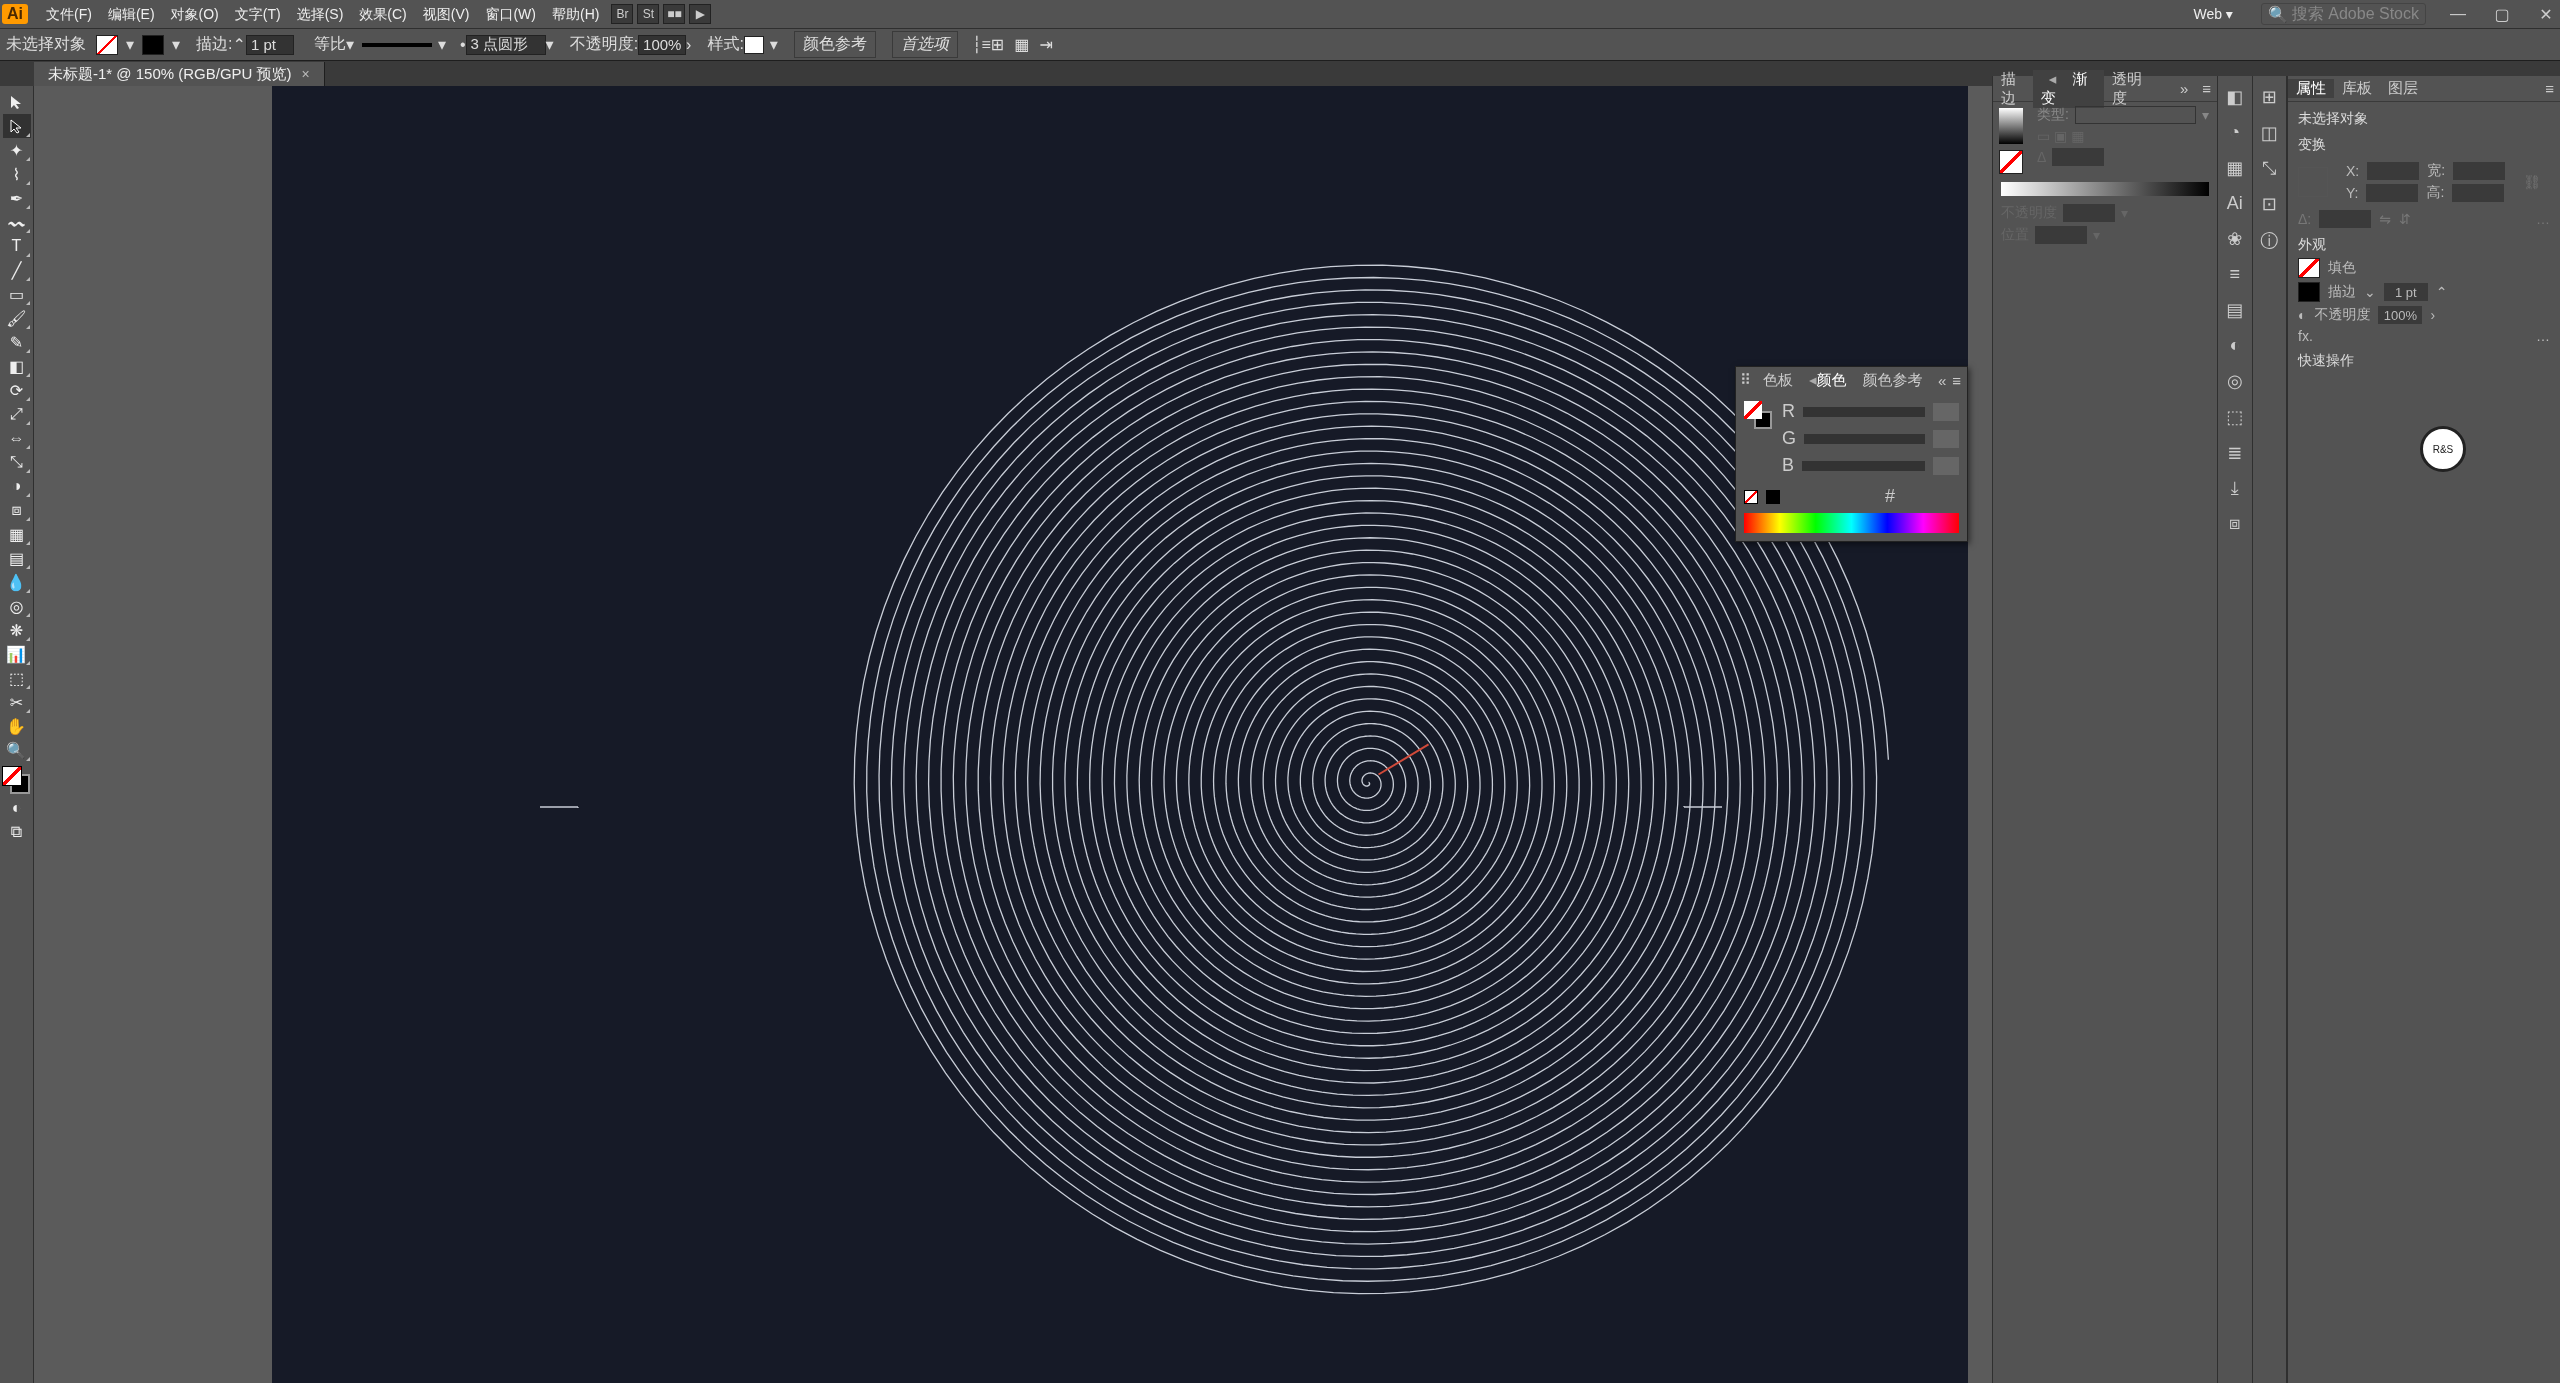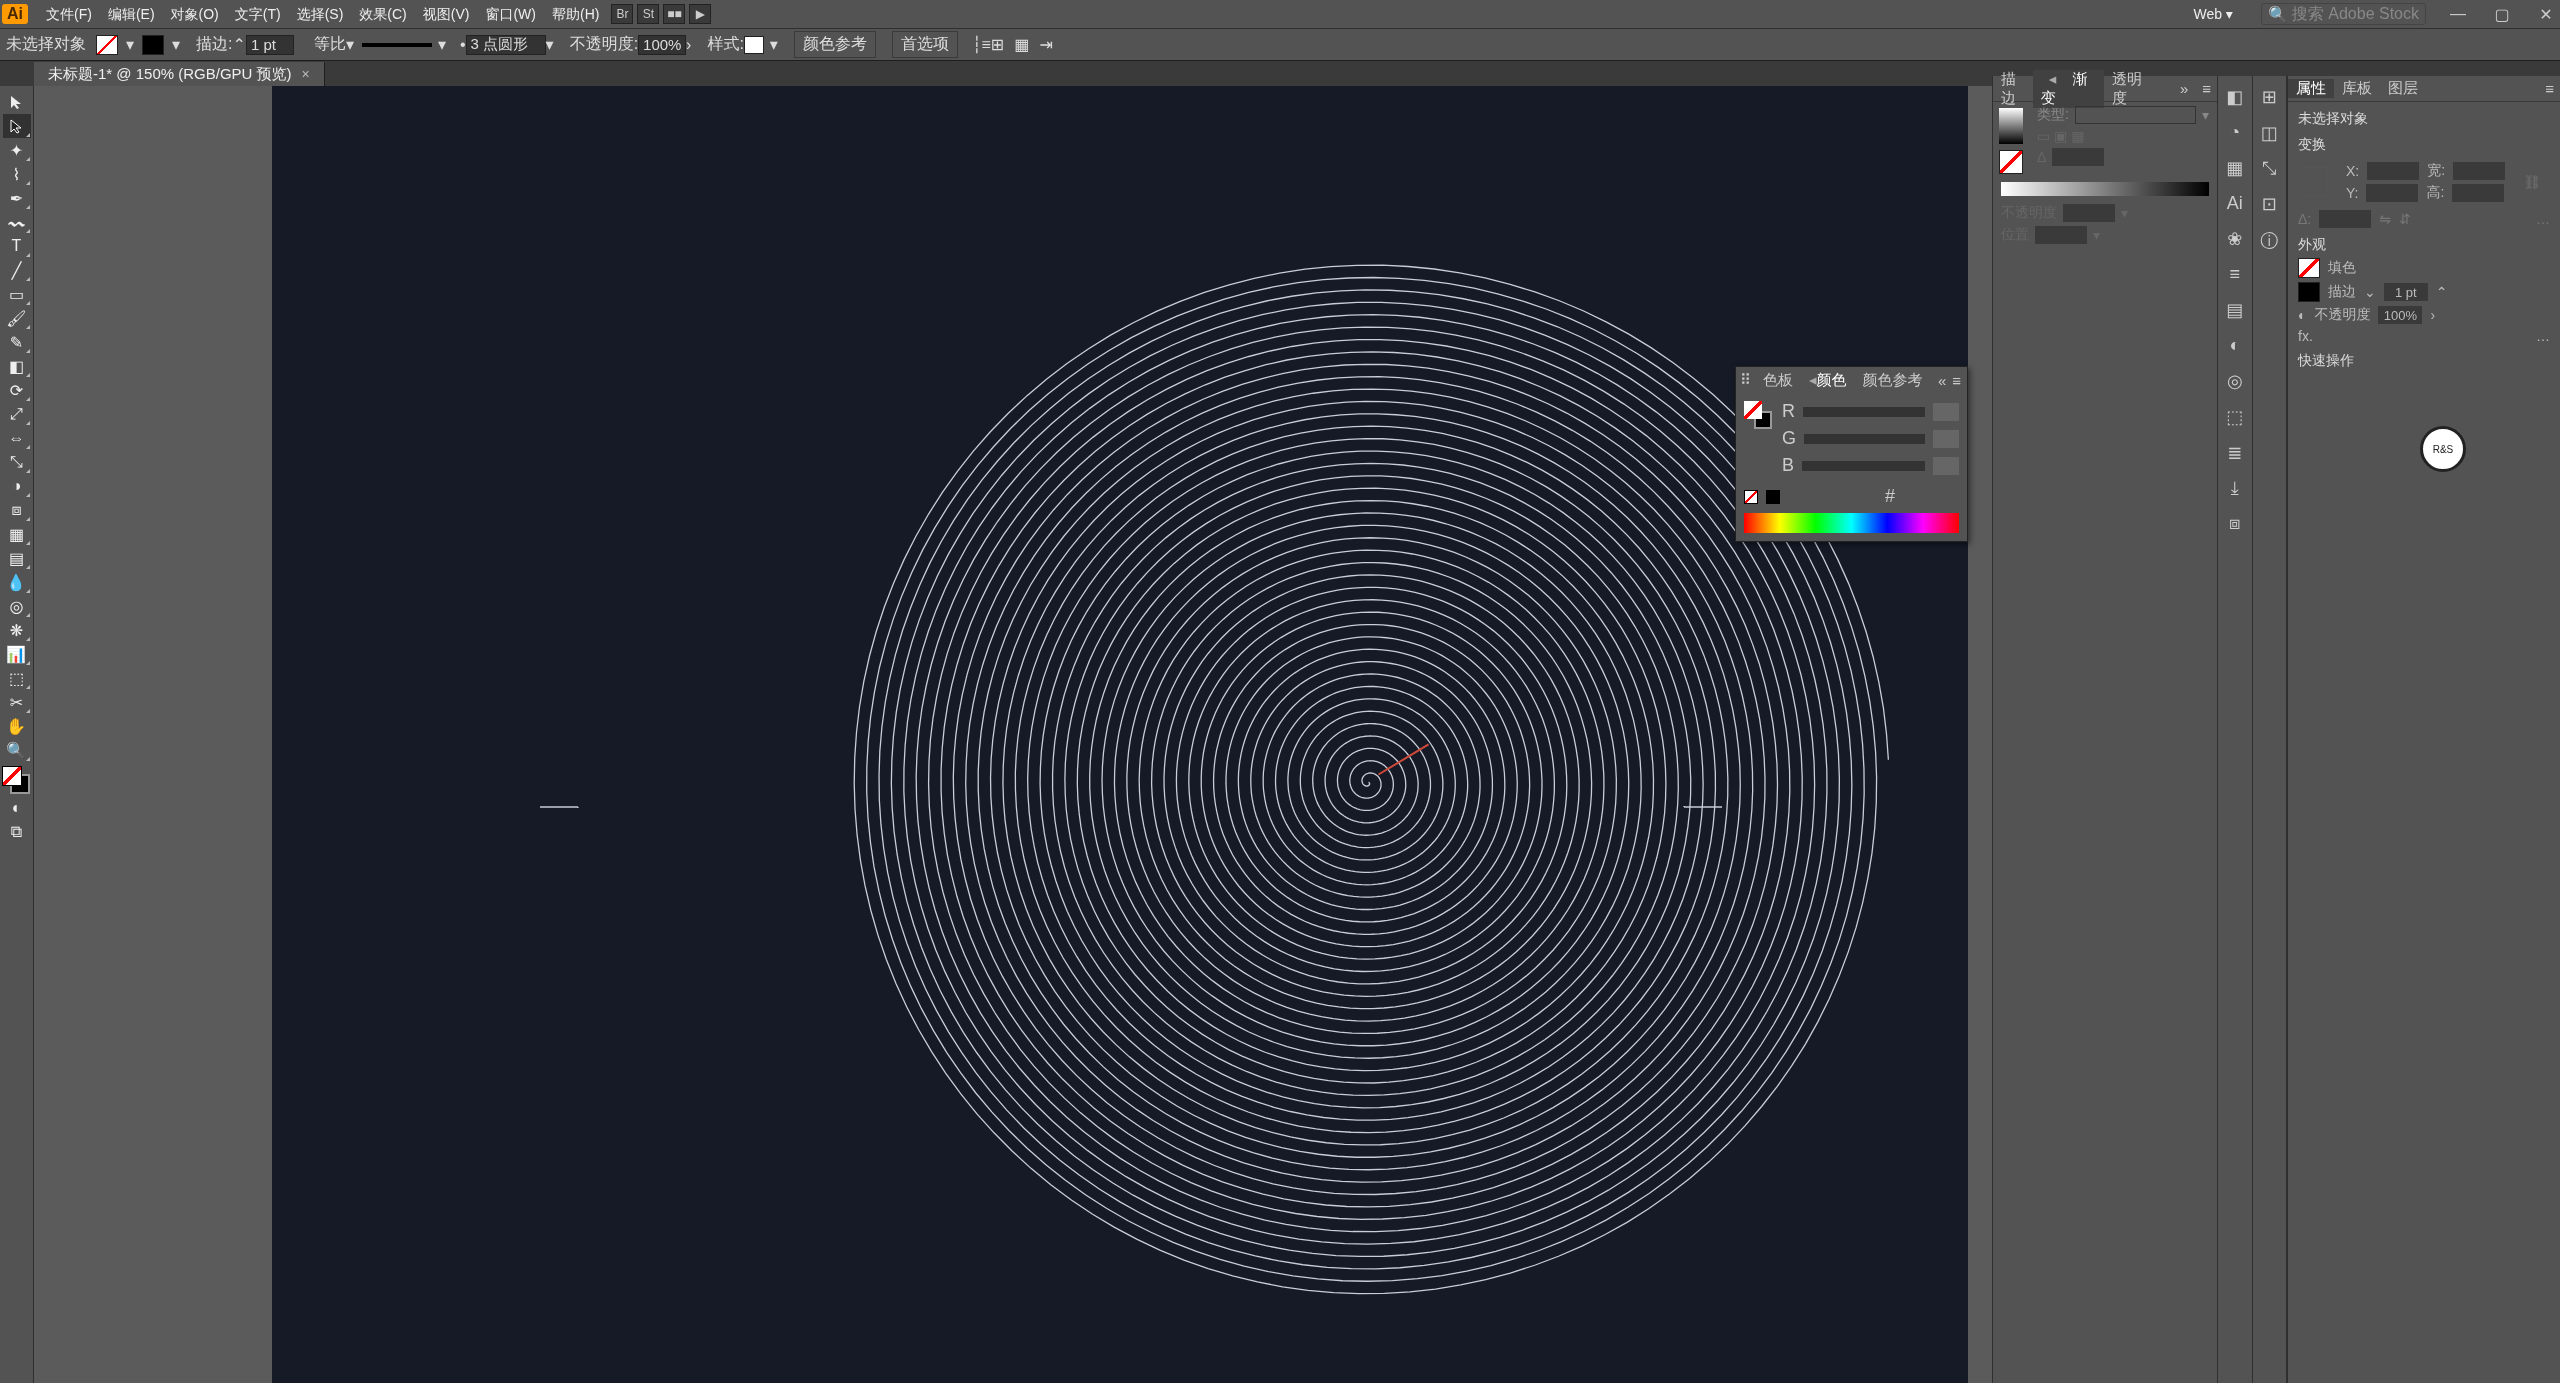--- a/index.html
+++ b/index.html
@@ -129,21 +129,21 @@
       <input type="text" style="width: 80px;" value="3 点圆形">
       <span>▾</span>
     </div>
   <div class="field">
       <span>不透明度:</span>
       <input type="text" value="100%" style="">
       <span>›</span>
     </div>
   <div class="field"><span>样式:</span><div class="wht-sw"></div>▾</div>
   <div class="field" style="border:1px solid #3a3a3a;padding:2px 8px;">颜色参考</div>
-  <div class="field" style="border:1px solid #3a3a3a;padding:2px 8px;">首选项</div>
+  <div class="field" style="border:1px solid #3a3a3a;padding:2px 8px;font-style:italic;">首选项</div>
   <span style="margin-left:6px;">┆≡</span>
   <div class="spacer"></div>
   <span>⊞</span>
   <span style="margin:0 10px;">▦</span>
   <span>⇥</span>
 </div>
 
 <div id="tabrow">
   <div class="doc-tab">
     <span>未标题-1* @ 150% (RGB/GPU 预览)</span>

